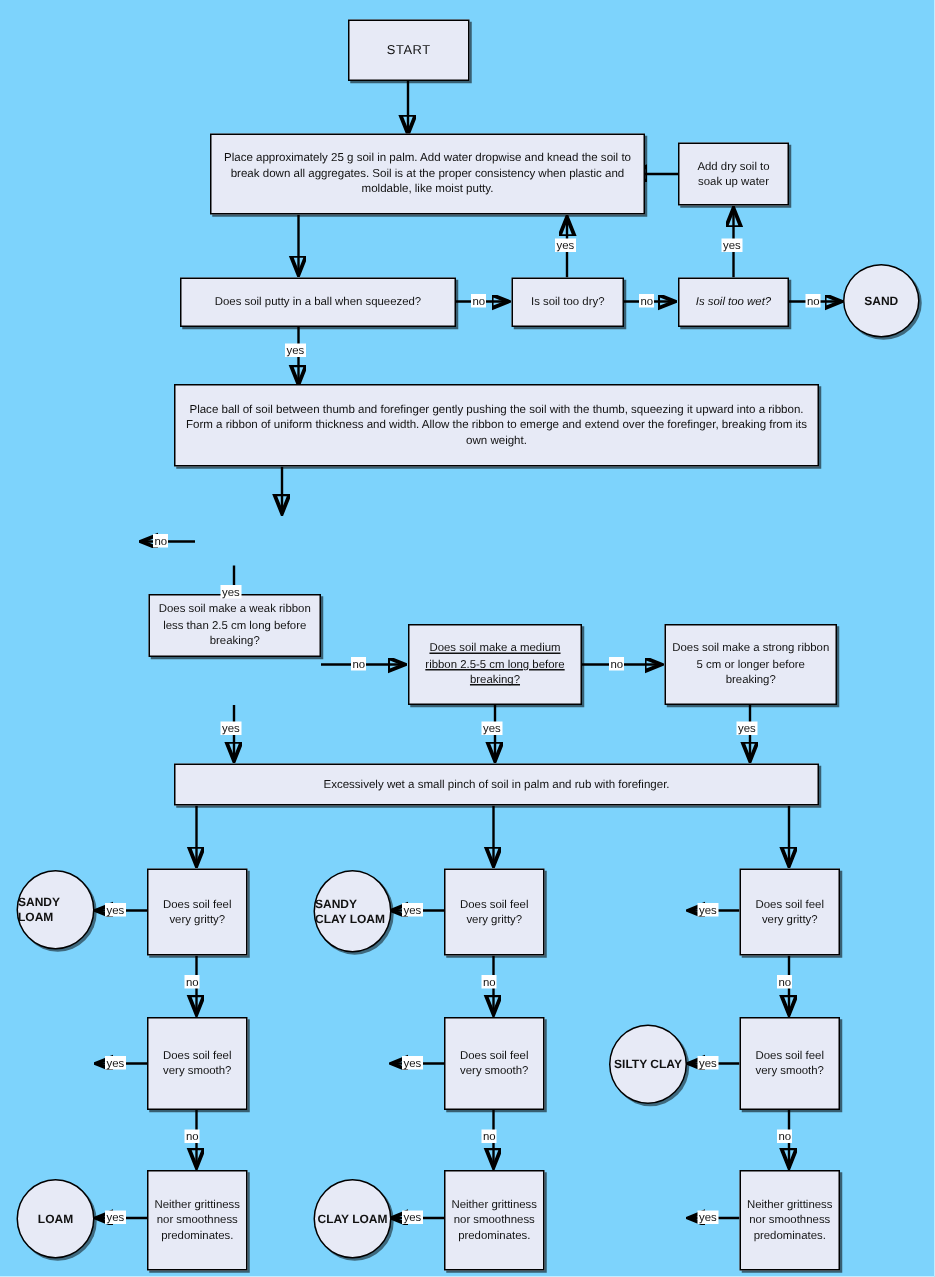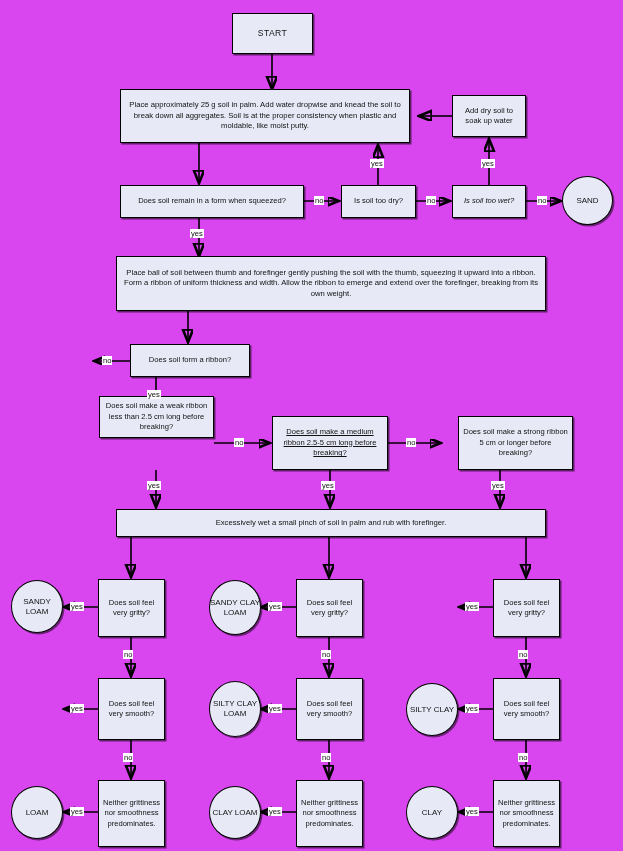--- a/index.html
+++ b/index.html
@@ -1,21 +1,21 @@
 <!DOCTYPE html>
 <html><head>
 <meta charset="utf-8">
 <style>
   html, body { margin:0; padding:0; background:#ffffff; }
   body { font-family:"Liberation Sans", sans-serif; }
   #chart {
     position:relative;
     width:623px;
     height:851px;
-    background:#d946ef;
+    background:#7dd3fc;
     overflow:hidden;
   }
   .node {
     position:absolute;
     box-sizing:border-box;
     background:#e7eaf6;
     border:1.5px solid #000000;
     display:flex;
     align-items:center;
     justify-content:center;
@@ -30,25 +30,26 @@
   .node.start { font-size:8.6px; letter-spacing:0.4px; }
   .term {
     position:absolute;
     box-sizing:border-box;
     background:#e7eaf6;
     border:1.8px solid #000000;
     border-radius:50%;
     display:flex;
     align-items:center;
     justify-content:center;
-    text-align:center;
+    text-align:left;
     color:#111111;
     font-size:8px;
     line-height:9.6px;
     box-shadow:1.5px 1.5px 0 rgba(0,0,0,0.5);
+    font-weight:bold;
   }
   .edge-label {
     position:absolute;
     font-size:7.6px;
     color:#111111;
     background:#ffffff;
     padding:0 1px;
     white-space:nowrap;
     text-align:center;
   }
@@ -129,66 +130,63 @@
     <line x1="329" y1="740" x2="329" y2="777" marker-end="url(#ah)"></line>
     <line x1="526" y1="740" x2="526" y2="777" marker-end="url(#ah)"></line>
 
     <line x1="98" y1="812" x2="65" y2="812" marker-end="url(#ahs)"></line>
     <line x1="296" y1="812" x2="262" y2="812" marker-end="url(#ahs)"></line>
     <line x1="493" y1="812" x2="460" y2="812" marker-end="url(#ahs)"></line>
   </svg>
 
   <div class="node start" style="left:232px; top:13px; width:81px; height:41px;">START</div>
 
-  <div class="node proc" style="left:120px; top:89px; width:290px; height:54px;">Place approximately 25 g soil in palm. Add water dropwise and knead the soil to break down all aggregates. Soil is at the proper consistency when plastic and moldable, like moist putty.</div>
+  <div class="node proc" style="left:140px; top:89px; width:290px; height:54px;">Place approximately 25 g soil in palm. Add water dropwise and knead the soil to break down all aggregates. Soil is at the proper consistency when plastic and moldable, like moist putty.</div>
 
   <div class="node" style="left:452px; top:95px; width:74px; height:42px;">Add dry soil to soak up water</div>
 
-  <div class="node" style="left:120px; top:185px; width:184px; height:33px;">Does soil remain in a form when squeezed?</div>
+  <div class="node" style="left:120px; top:185px; width:184px; height:33px;">Does soil putty in a ball when squeezed?</div>
 
   <div class="node" style="left:341px; top:185px; width:75px; height:33px;">Is soil too dry?</div>
 
   <div class="node" style="left:452px; top:185px; width:74px; height:33px;font-style:italic;">Is soil too wet?</div>
 
   <div class="term" style="left:562px; top:176px; width:51px; height:49px;">SAND</div>
 
   <div class="node proc" style="left:116px; top:256px; width:430px; height:55px;">Place ball of soil between thumb and forefinger gently pushing the soil with the thumb, squeezing it upward into a ribbon. Form a ribbon of uniform thickness and width. Allow the ribbon to emerge and extend over the forefinger, breaking from its own weight.</div>
 
 
-  <div class="node" style="left:130px; top:344px; width:120px; height:33px;">Does soil form a ribbon?</div>
 
   <div class="node" style="left:99px; top:396px; width:115px; height:42px;">Does soil make a weak ribbon less than 2.5 cm long before breaking?</div>
 
   <div class="node" style="left:272px; top:416px; width:116px; height:54px;text-decoration:underline;">Does soil make a medium ribbon 2.5-5 cm long before breaking?</div>
 
-  <div class="node" style="left:443px; top:416px; width:115px; height:54px;margin-left:15px;">Does soil make a strong ribbon 5 cm or longer before breaking?</div>
+  <div class="node" style="left:443px; top:416px; width:115px; height:54px;">Does soil make a strong ribbon 5 cm or longer before breaking?</div>
 
   <div class="node proc" style="left:116px; top:509px; width:430px; height:28px;">Excessively wet a small pinch of soil in palm and rub with forefinger.</div>
 
   <div class="node" style="left:98px; top:579px; width:67px; height:58px;">Does soil feel very gritty?</div>
   <div class="node" style="left:296px; top:579px; width:67px; height:58px;">Does soil feel very gritty?</div>
   <div class="node" style="left:493px; top:579px; width:67px; height:58px;">Does soil feel very gritty?</div>
 
   <div class="term" style="left:11px; top:580px; width:52px; height:53px;">SANDY LOAM</div>
   <div class="term" style="left:209px; top:580px; width:52px; height:55px;">SANDY CLAY LOAM</div>
 
   <div class="node" style="left:98px; top:678px; width:67px; height:62px;">Does soil feel very smooth?</div>
   <div class="node" style="left:296px; top:678px; width:67px; height:62px;">Does soil feel very smooth?</div>
   <div class="node" style="left:493px; top:678px; width:67px; height:62px;">Does soil feel very smooth?</div>
 
-  <div class="term" style="left:209px; top:681px; width:52px; height:56px;">SILTY CLAY LOAM</div>
   <div class="term" style="left:406px; top:683px; width:52px; height:53px;">SILTY CLAY</div>
 
   <div class="node" style="left:98px; top:780px; width:67px; height:67px;">Neither grittiness nor smoothness predominates.</div>
   <div class="node" style="left:296px; top:780px; width:67px; height:67px;">Neither grittiness nor smoothness predominates.</div>
   <div class="node" style="left:493px; top:780px; width:67px; height:67px;">Neither grittiness nor smoothness predominates.</div>
 
   <div class="term" style="left:11px; top:786px; width:52px; height:53px;">LOAM</div>
   <div class="term" style="left:209px; top:786px; width:52px; height:53px;">CLAY LOAM</div>
-  <div class="term" style="left:406px; top:786px; width:52px; height:53px;">CLAY</div>
 
   <div class="edge-label" style="left:314px; top:196px;">no</div>
   <div class="edge-label" style="left:190px; top:229px;">yes</div>
   <div class="edge-label" style="left:426px; top:196px;">no</div>
   <div class="edge-label" style="left:370px; top:159px;">yes</div>
   <div class="edge-label" style="left:537px; top:196px;">no</div>
   <div class="edge-label" style="left:481px; top:159px;">yes</div>
   <div class="edge-label" style="left:102px; top:356px;">no</div>
   <div class="edge-label" style="left:147px; top:390px;">yes</div>
   <div class="edge-label" style="left:234px; top:438px;">no</div>

